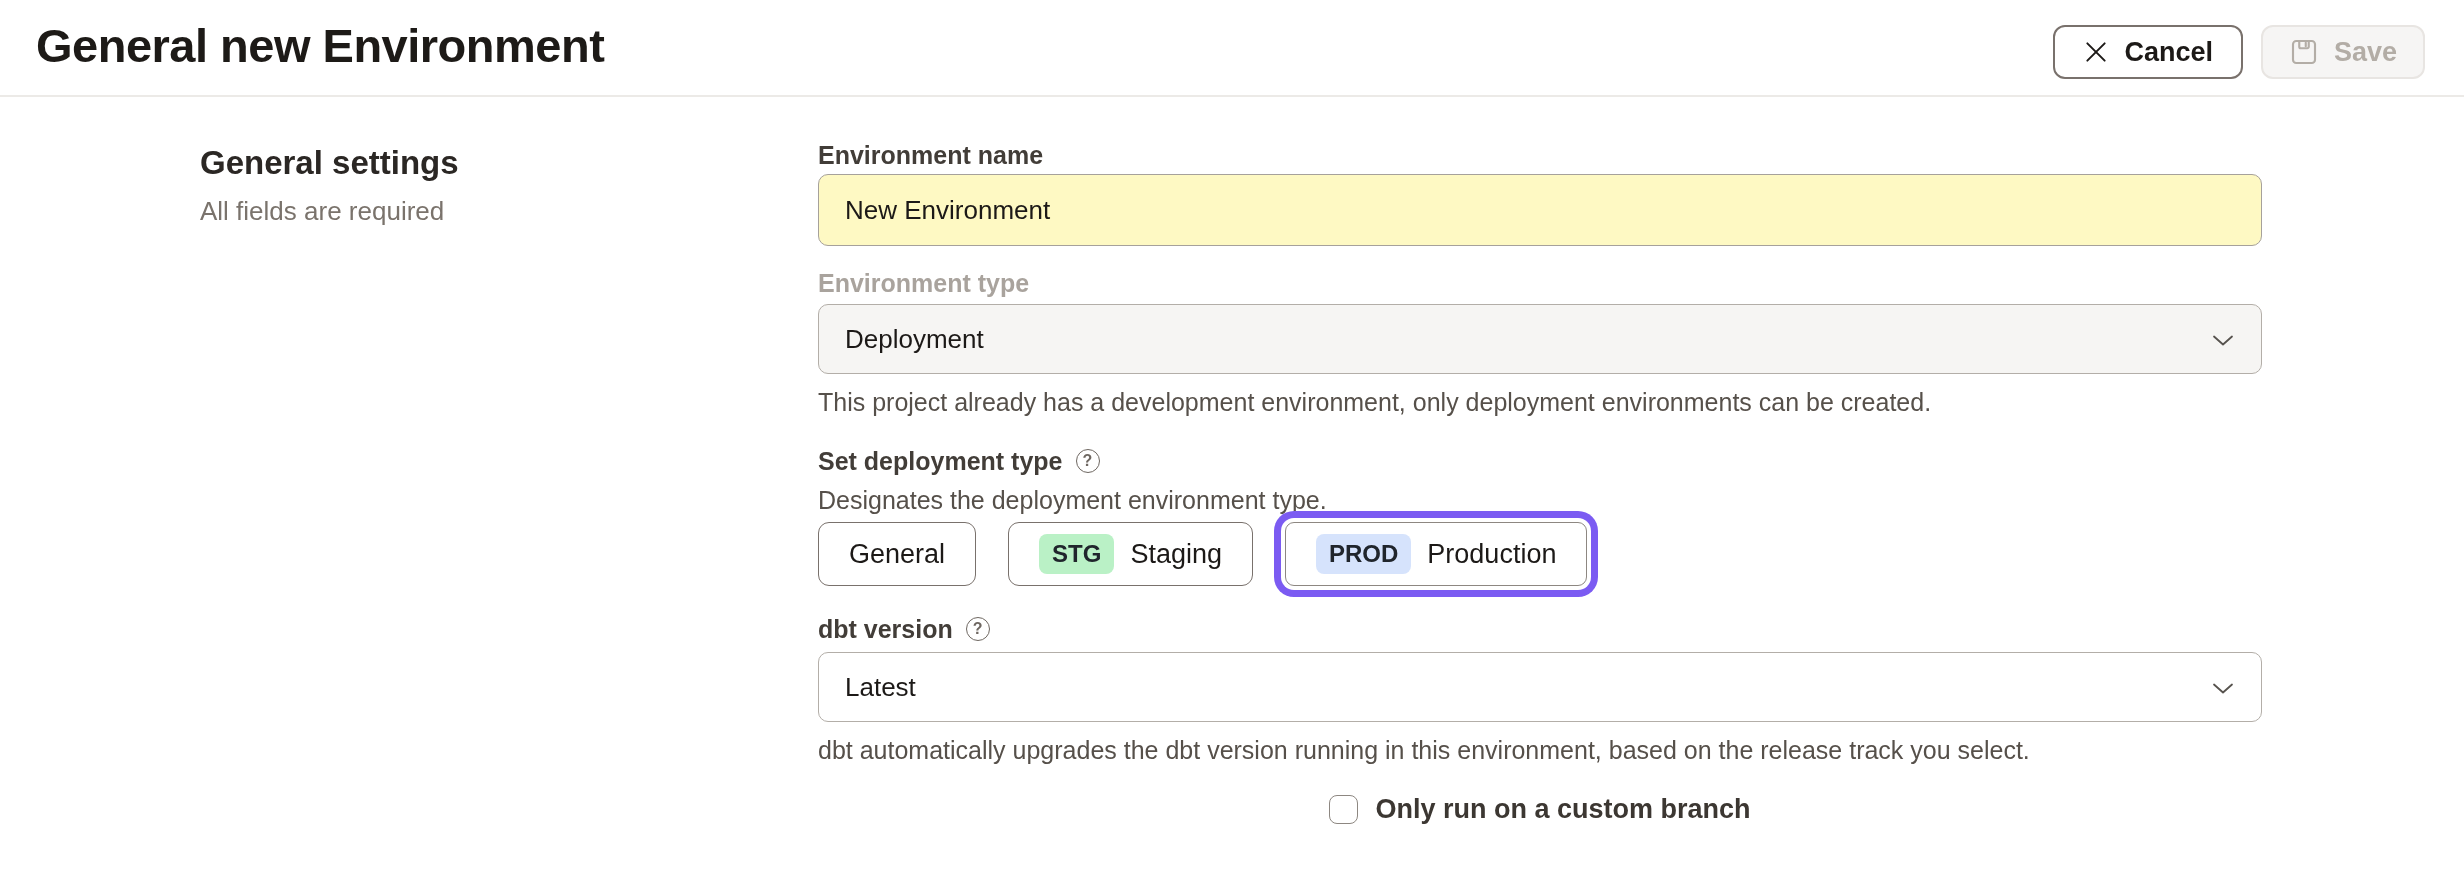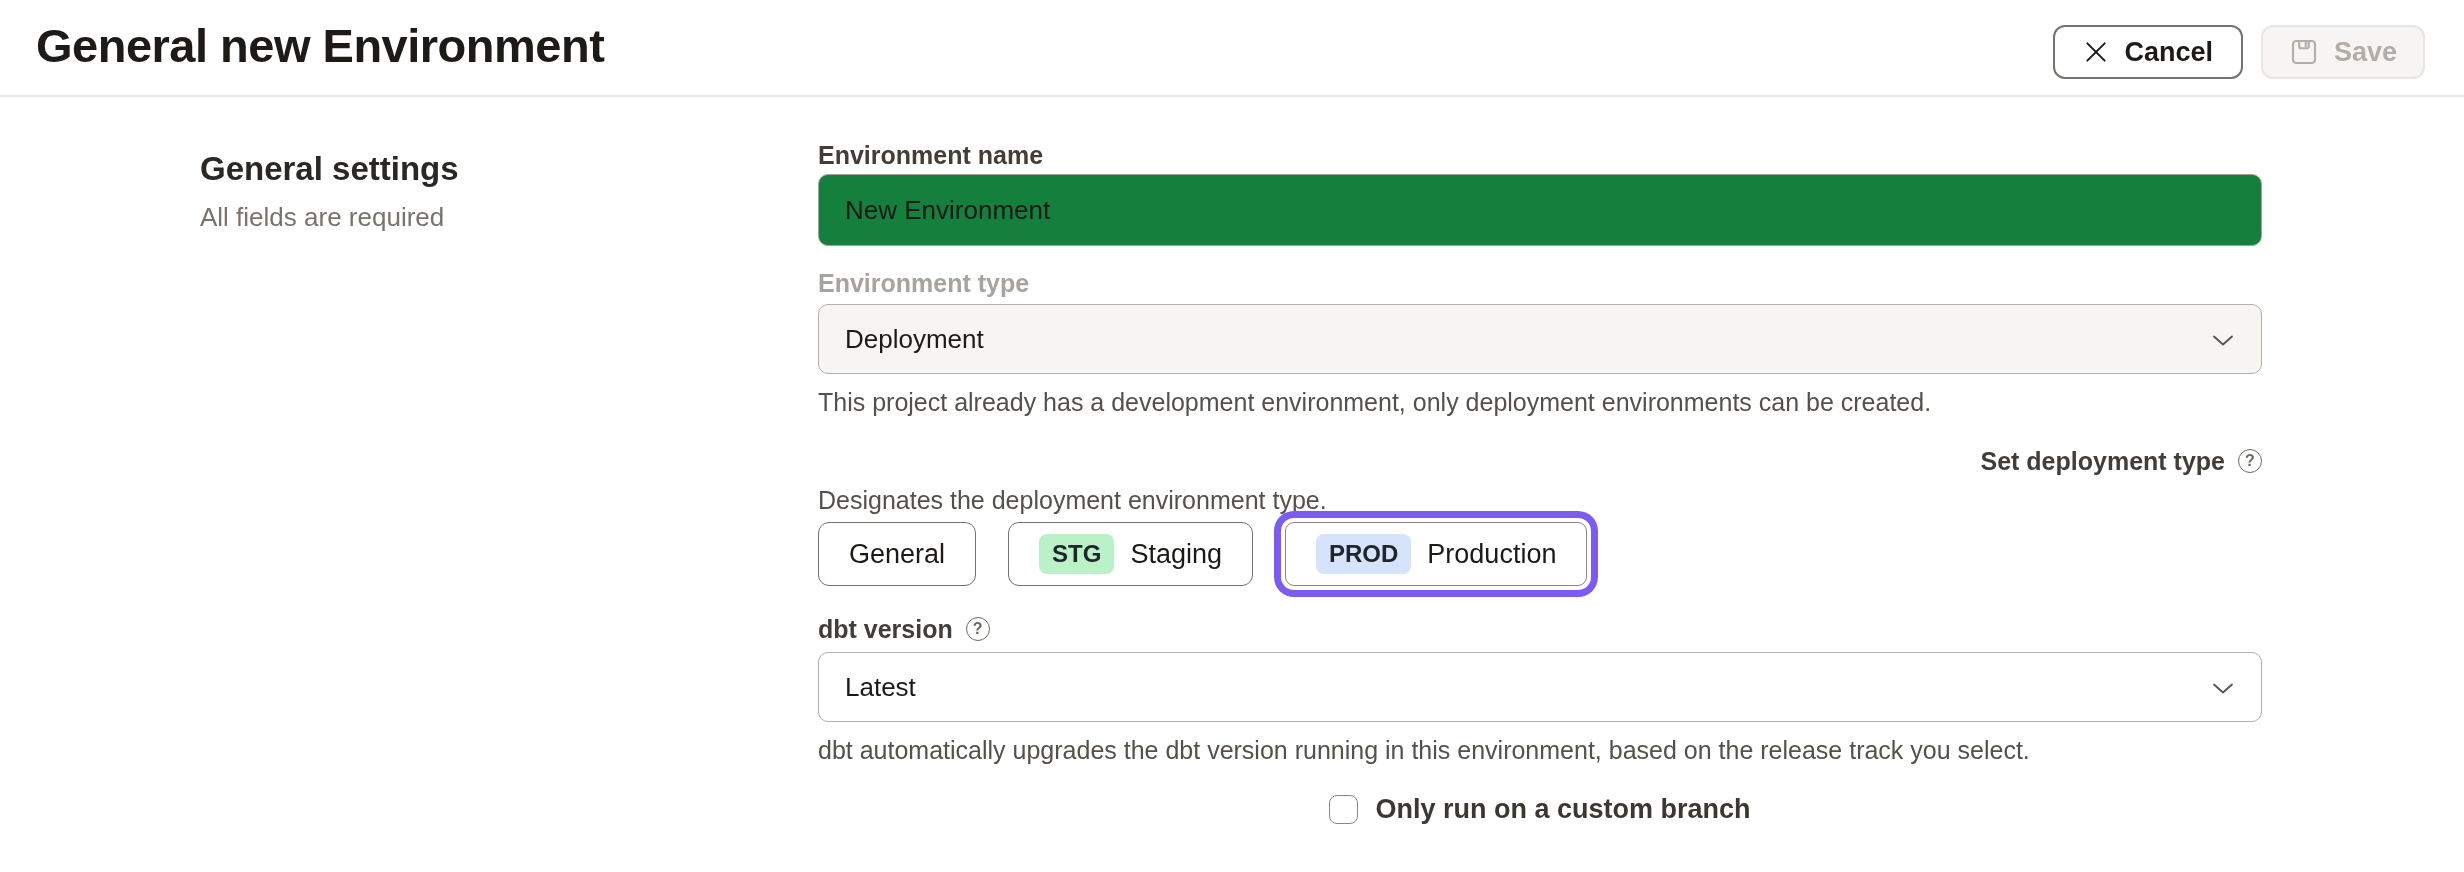--- a/index.html
+++ b/index.html
@@ -36,53 +36,53 @@
   .btn-cancel {
     padding: 0 28px; background: #fff; border: 2px solid #79716c; color: #1c1917;
   }
   .btn-save {
     padding: 0 26px; background: #f6f5f4; border: 2px solid #e8e5e2; color: #b3ada6;
     cursor: default;
   }
   .btn svg { display: block; }
 
   
-  .sidebar { position: absolute; left: 200px; top: 150px; width: 560px; }
+  .sidebar { position: absolute; left: 200px; top: 144px; width: 560px; }
   .section-heading { font-size: 33px; font-weight: 600; color: #2b2724; line-height: 38px; }
   .section-subheading { margin-top: 14px; font-size: 26px; font-weight: 400; color: #7a736c; line-height: 30px; }
 
   
   .form { position: absolute; left: 818px; top: 96px; width: 1444px; }
 
   .field-label {
     display: flex; align-items: center; gap: 13px;
     font-size: 25px; font-weight: 600; color: #423d38; line-height: 26px;
   }
   .field-label.first { margin-top: 46px; }
   .field-label.disabled { color: #a9a39d; }
 
   .text-input {
     margin-top: 6px; width: 100%; height: 72px;
     border: 1.5px solid #a6a19b; border-radius: 10px;
     padding: 17px 26px; font-family: "Liberation Sans", sans-serif;
-    font-size: 26px; color: #1c1917; background: #15803d; outline: none;
+    font-size: 26px; color: #1c1917; background: #fef9c3; outline: none;
   }
 
   .select {
     position: relative; margin-top: 8px; width: 100%; height: 70px;
     border: 1.5px solid #b3aea8; border-radius: 10px;
     display: flex; align-items: center; padding: 0 26px;
     font-size: 26px; color: #1c1917; background: #fff; cursor: pointer;
   }
   .select.disabled { background: #f6f5f3; cursor: default; }
   .select .chevron { position: absolute; right: 26px; top: 50%; transform: translateY(-50%); }
 
   .helper { margin-top: 14px; font-size: 25px; color: #56504a; line-height: 28px; }
 
-  .group-label { margin-top: 32px; justify-content: flex-end; }
+  .group-label { margin-top: 32px; }
   .designates { margin-top: 12px; font-size: 25px; color: #56504a; line-height: 28px; }
 
   .type-row { margin-top: 8px; display: flex; gap: 32px; align-items: flex-start; }
   .type-btn {
     height: 64px; display: inline-flex; align-items: center; justify-content: center;
     gap: 16px; padding: 0 30px; background: #fff;
     border: 1.5px solid #79716c; border-radius: 11px;
     font-family: "Liberation Sans", sans-serif;
     font-size: 27px; font-weight: 500; color: #1c1917; cursor: pointer; white-space: nowrap;
   }

